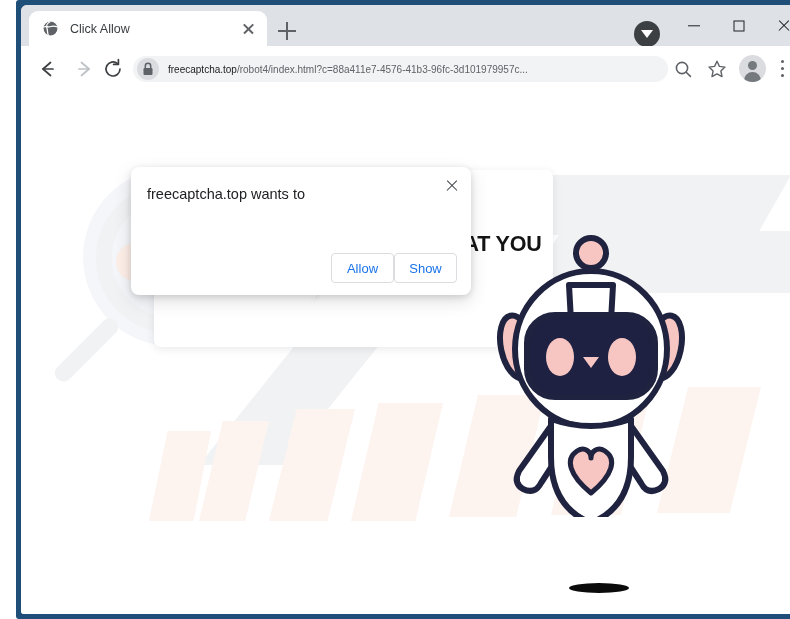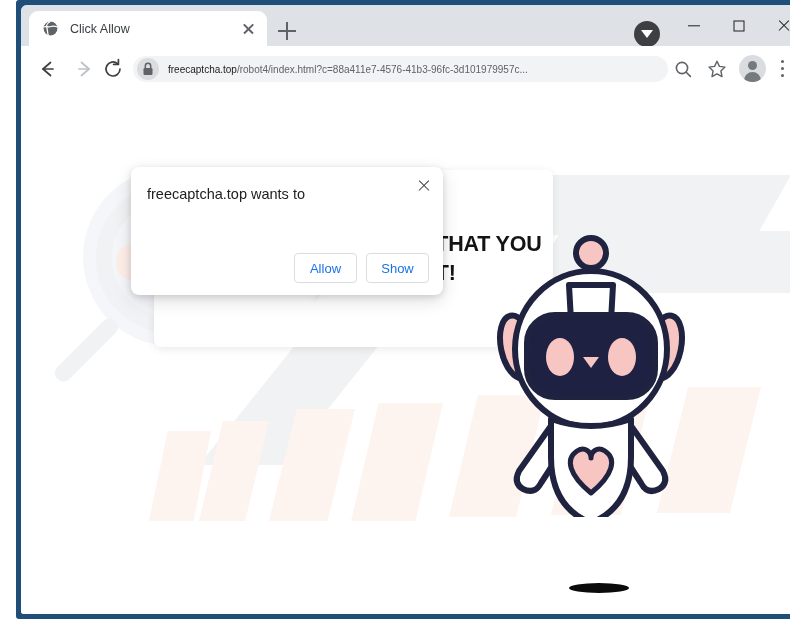--- a/index.html
+++ b/index.html
@@ -312,21 +312,21 @@
     left: 548px; top: 492px;
     width: 60px; height: 10px;
     border-radius: 50%;
     background: #0b0b0b;
   }
 
   
   .perm {
     position: absolute;
     left: 110px; top: 76px;
-    width: 312px; height: 128px;
+    width: 340px; height: 128px;
     background: #ffffff;
     border-radius: 8px;
     box-shadow: 0 2px 6px rgba(0,0,0,0.12), 0 6px 18px rgba(0,0,0,0.13);
   }
   .perm-close {
     position: absolute;
     right: 10px; top: 10px;
     width: 18px; height: 18px;
     cursor: pointer;
   }
@@ -355,21 +355,20 @@
   .bell { width: 20px; height: 20px; flex: 0 0 auto; }
   .perm-opt {
     margin-left: 13px;
     font-size: 13.5px;
     color: #3c4043;
   }
   .perm-actions {
     position: absolute;
     right: 14px; bottom: 12px;
     display: flex;
-    gap: 9px;
     align-items: center;
   }
   .perm-btn {
     min-width: 63px;
     height: 30px;
     padding: 0 14px;
     background: #ffffff;
     border: 1px solid #dadce0;
     border-radius: 4px;
     color: #1a73e8;

